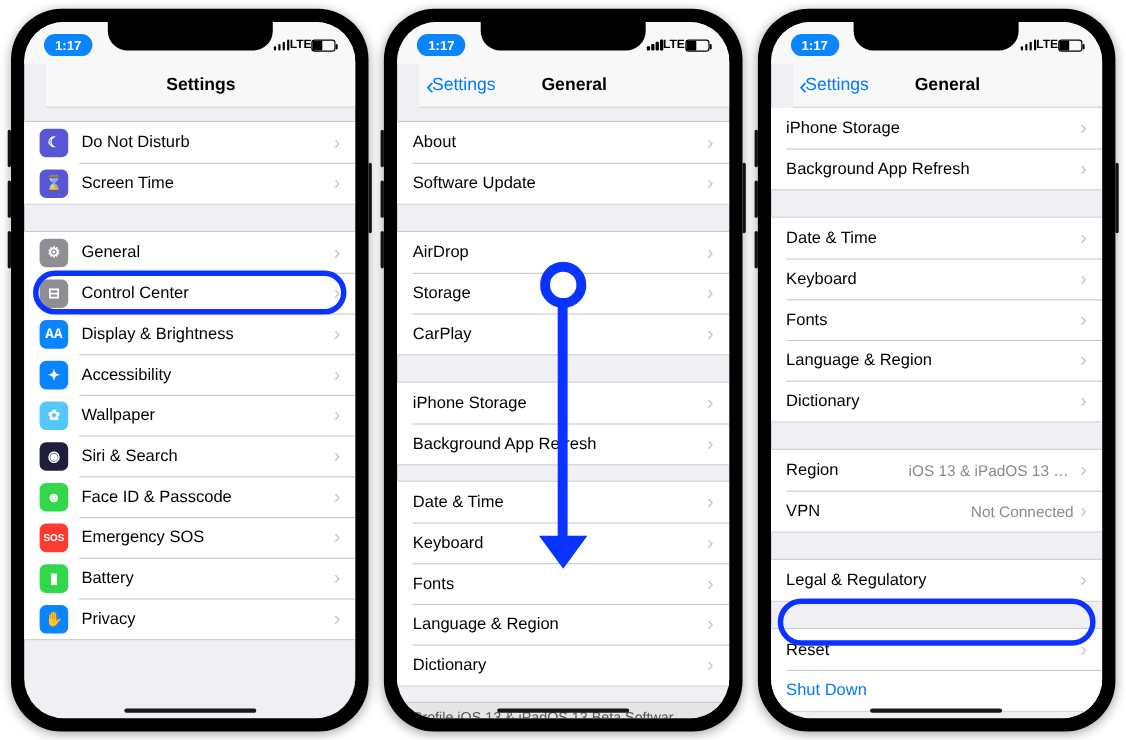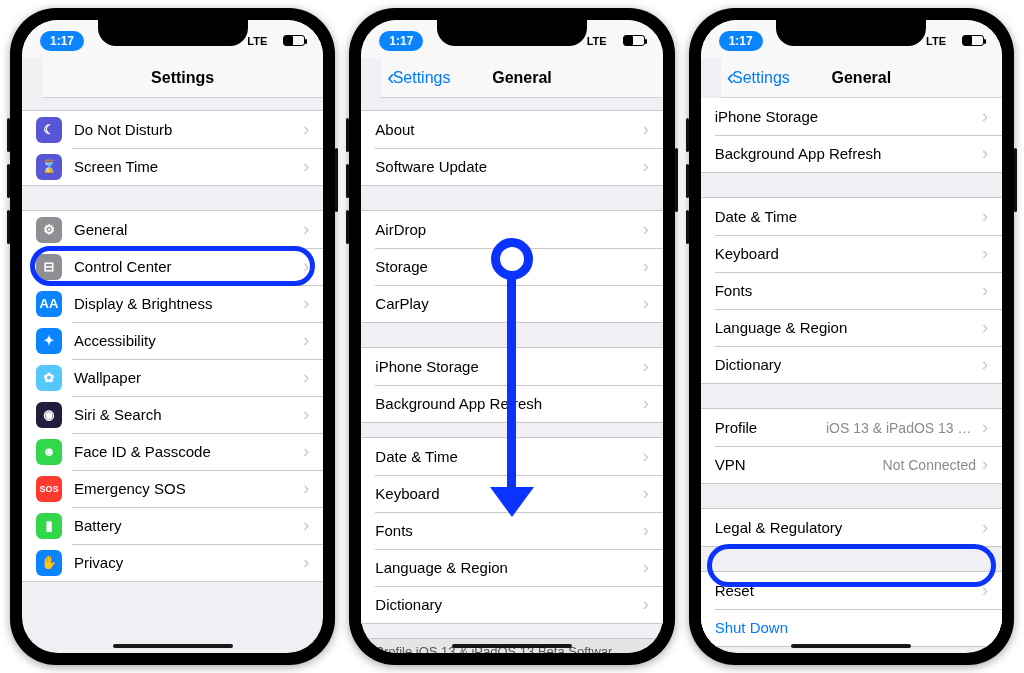--- a/index.html
+++ b/index.html
@@ -65,21 +65,21 @@
     background: #f8f8f8;
   }
   .time-pill {
     background: #0a84ff;
     color: #fff;
     border-radius: 14px;
     padding: 3px 10px;
     font-size: 12px;
     font-weight: 600;
   }
-  .status-right { display:flex; align-items:flex-start; gap:16px; font-size:11px;}
+  .status-right { display:flex; align-items:center; gap:0; font-size:11px;}
   .bars { display:inline-flex; gap:1.5px; align-items:flex-end;}
   .bars span { width:2.5px; background:#000; border-radius:1px;}
   .bars span:nth-child(1){height:4px} .bars span:nth-child(2){height:6px}
   .bars span:nth-child(3){height:8px} .bars span:nth-child(4){height:10px}
   .battery { width:22px; height:11px; border:1px solid #000; border-radius:3px; position:relative;}
   .battery::after{content:"";position:absolute;right:-3px;top:3px;width:2px;height:5px;background:#000;border-radius:1px;}
   .battery i{display:block;height:100%;width:45%;background:#000;border-radius:1px;}
   
   .nav {
     height: 40px;
@@ -217,21 +217,21 @@
             <span class="icon" style="background: rgb(142, 142, 147);">⚙</span>
             <span class="label">General</span>
             <span class="disclosure">›</span>
           </div>
           <div class="row has-icon">
             <span class="icon" style="background: rgb(142, 142, 147);">⊟</span>
             <span class="label">Control Center</span>
             <span class="disclosure">›</span>
           </div>
           <div class="row has-icon">
-            <span class="icon" style="background: rgb(10, 132, 255);">AA</span>
+            <span class="icon" style="background: rgb(10, 132, 255); font-family: Liberation Mono, monospace;">AA</span>
             <span class="label">Display &amp; Brightness</span>
             <span class="disclosure">›</span>
           </div>
           <div class="row has-icon">
             <span class="icon" style="background: rgb(10, 132, 255);">✦</span>
             <span class="label">Accessibility</span>
             <span class="disclosure">›</span>
           </div>
           <div class="row has-icon">
             <span class="icon" style="background: rgb(84, 199, 252);">✿</span>
@@ -424,21 +424,21 @@
             <span class="label">Language &amp; Region</span>
             <span class="disclosure">›</span>
           </div>
           <div class="row">
             <span class="label">Dictionary</span>
             <span class="disclosure">›</span>
           </div>
         </div>
       <div class="group" id="p3g2">
           <div class="row">
-            <span class="label">Profile</span>
+            <span class="label">Region</span>
             <span class="detail">iOS 13 &amp; iPadOS 13 Beta Softwar...</span>
             <span class="disclosure">›</span>
           </div>
           <div class="row">
             <span class="label">VPN</span>
             <span class="detail">Not Connected</span>
             <span class="disclosure">›</span>
           </div>
         </div>
       <div class="group" id="p3g3">

